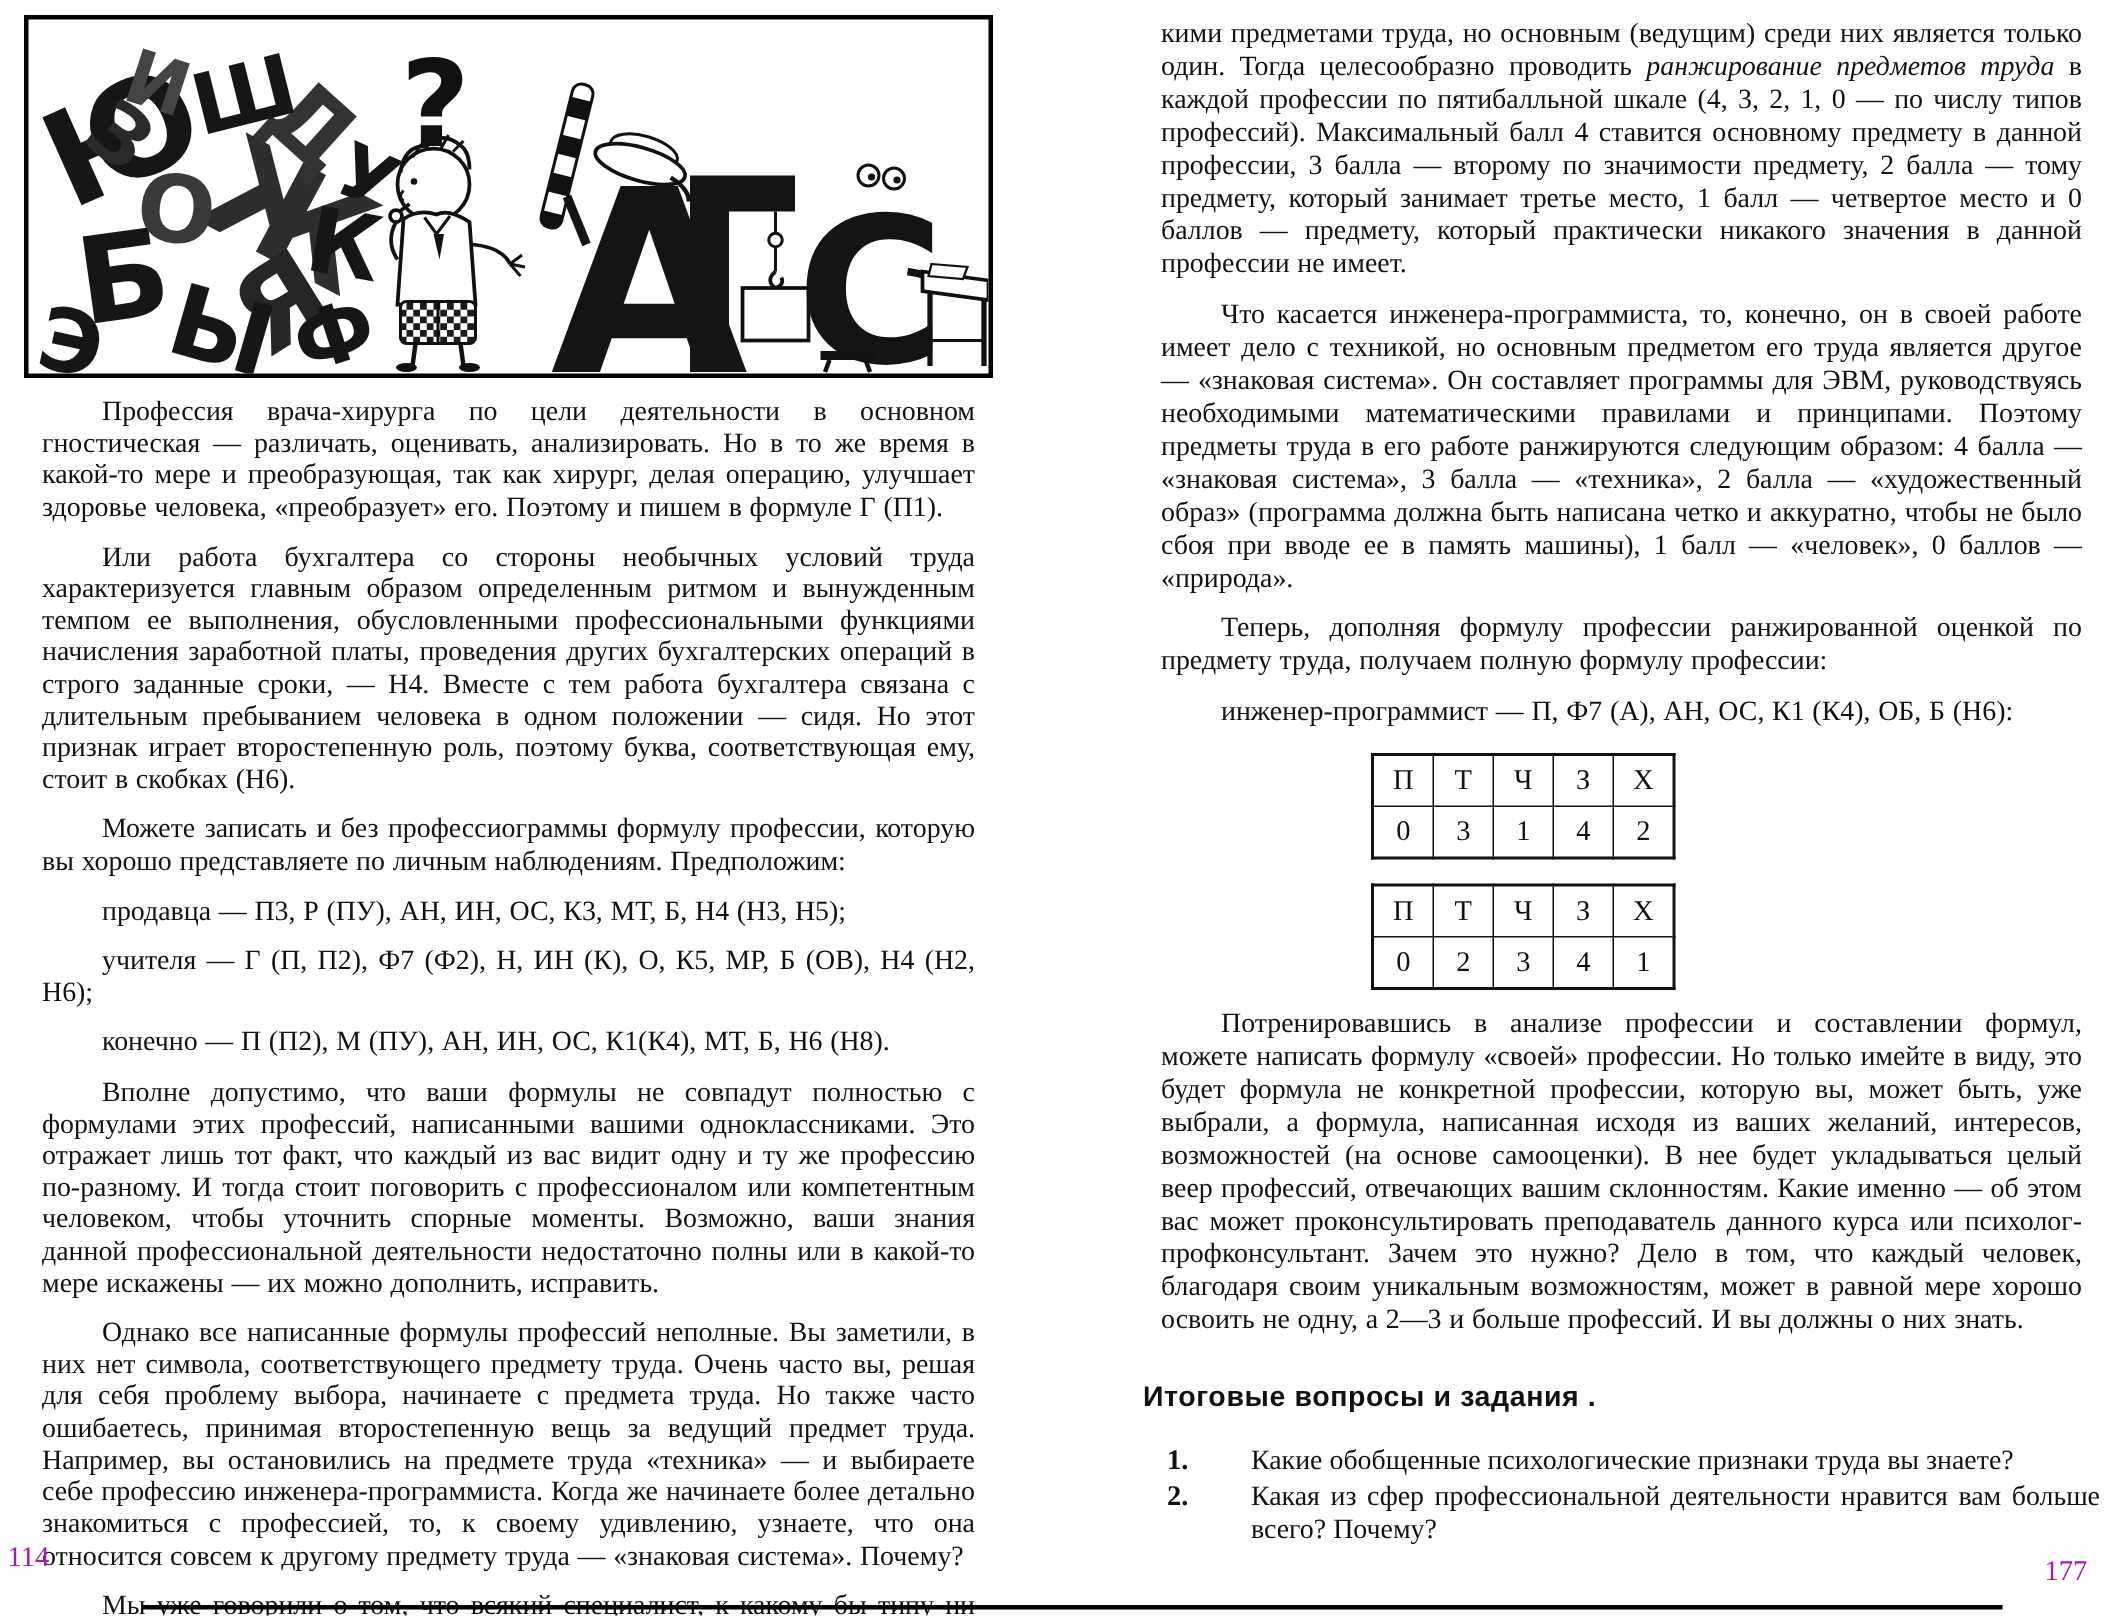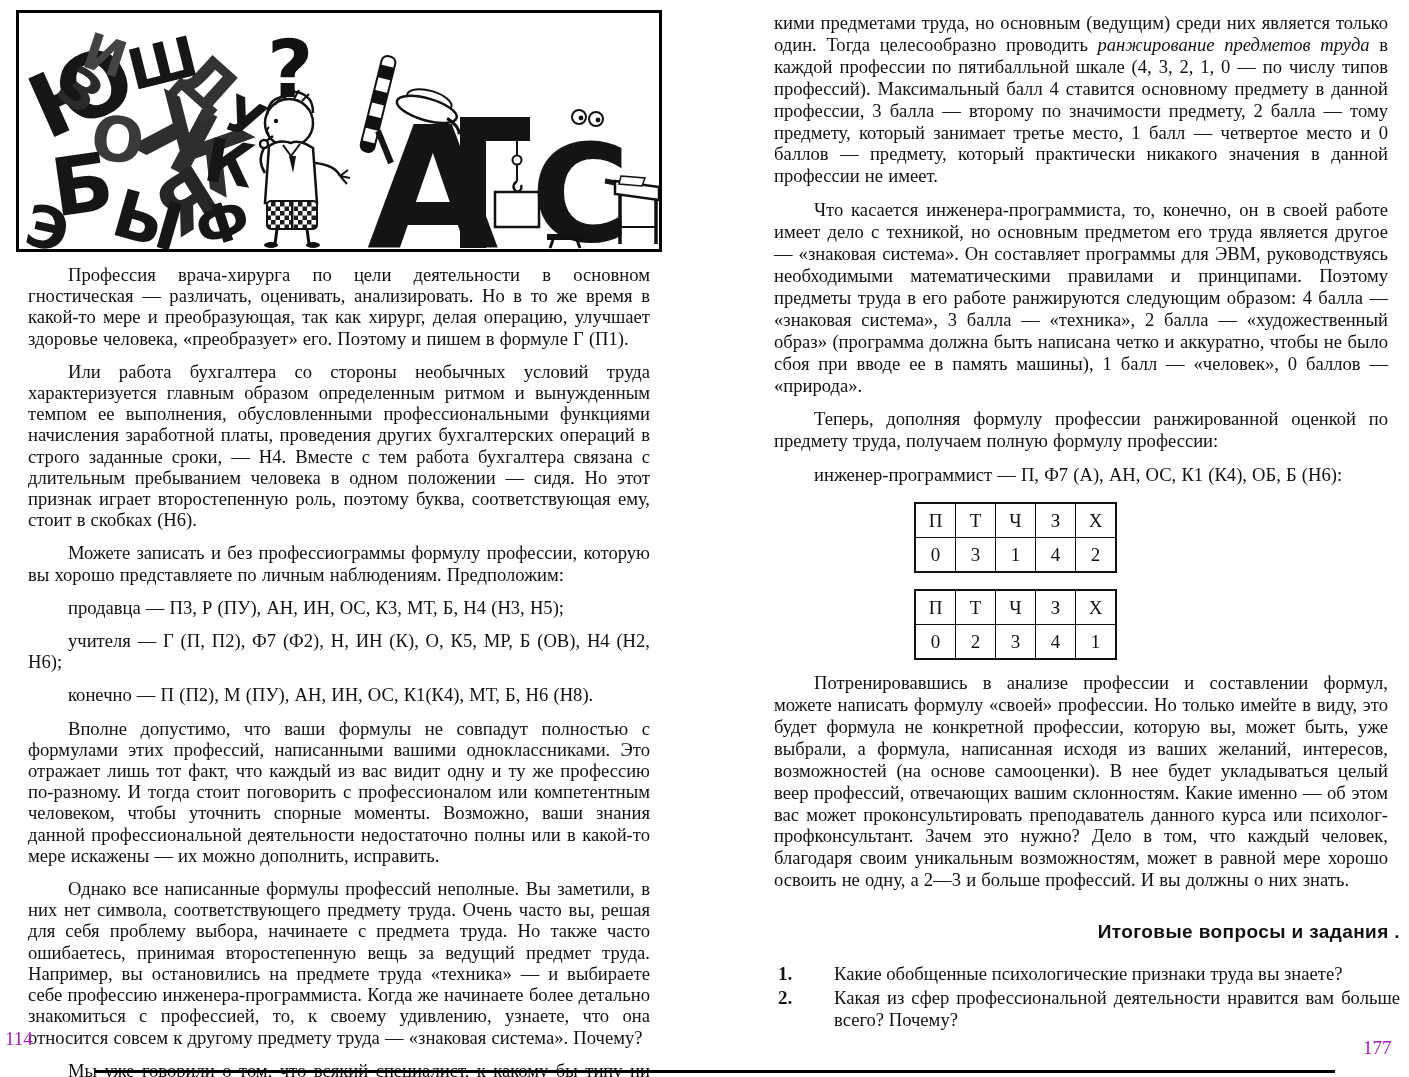--- a/index.html
+++ b/index.html
@@ -33,21 +33,21 @@
     border-collapse:collapse;margin:16px 0 12px 152px;
     border:2.5px solid #111;
   }
   table.rank-table td{
     width:39px;height:33px;border:1.6px solid #111;
     text-align:center;vertical-align:middle;
     font-size:19px;font-family:"Liberation Serif",serif;padding:0;
   }
 
   .q-heading{
-    margin:30px 0 20px 0;text-align:right;
+    margin:30px 0 20px 0;text-align:left;
     font-family:"Liberation Sans","DejaVu Sans",sans-serif;
     font-weight:bold;font-size:19px;letter-spacing:0.4px;
   }
   .q-row{display:flex;margin:0 0 2px 0;}
   .q-num{
     flex:0 0 48px;padding-left:16px;box-sizing:border-box;
     font-weight:bold;font-size:19px;line-height:22px;
   }
   .q-text{flex:1;font-size:18.6px;line-height:22px;text-align:justify;margin-left:24px;}
 

